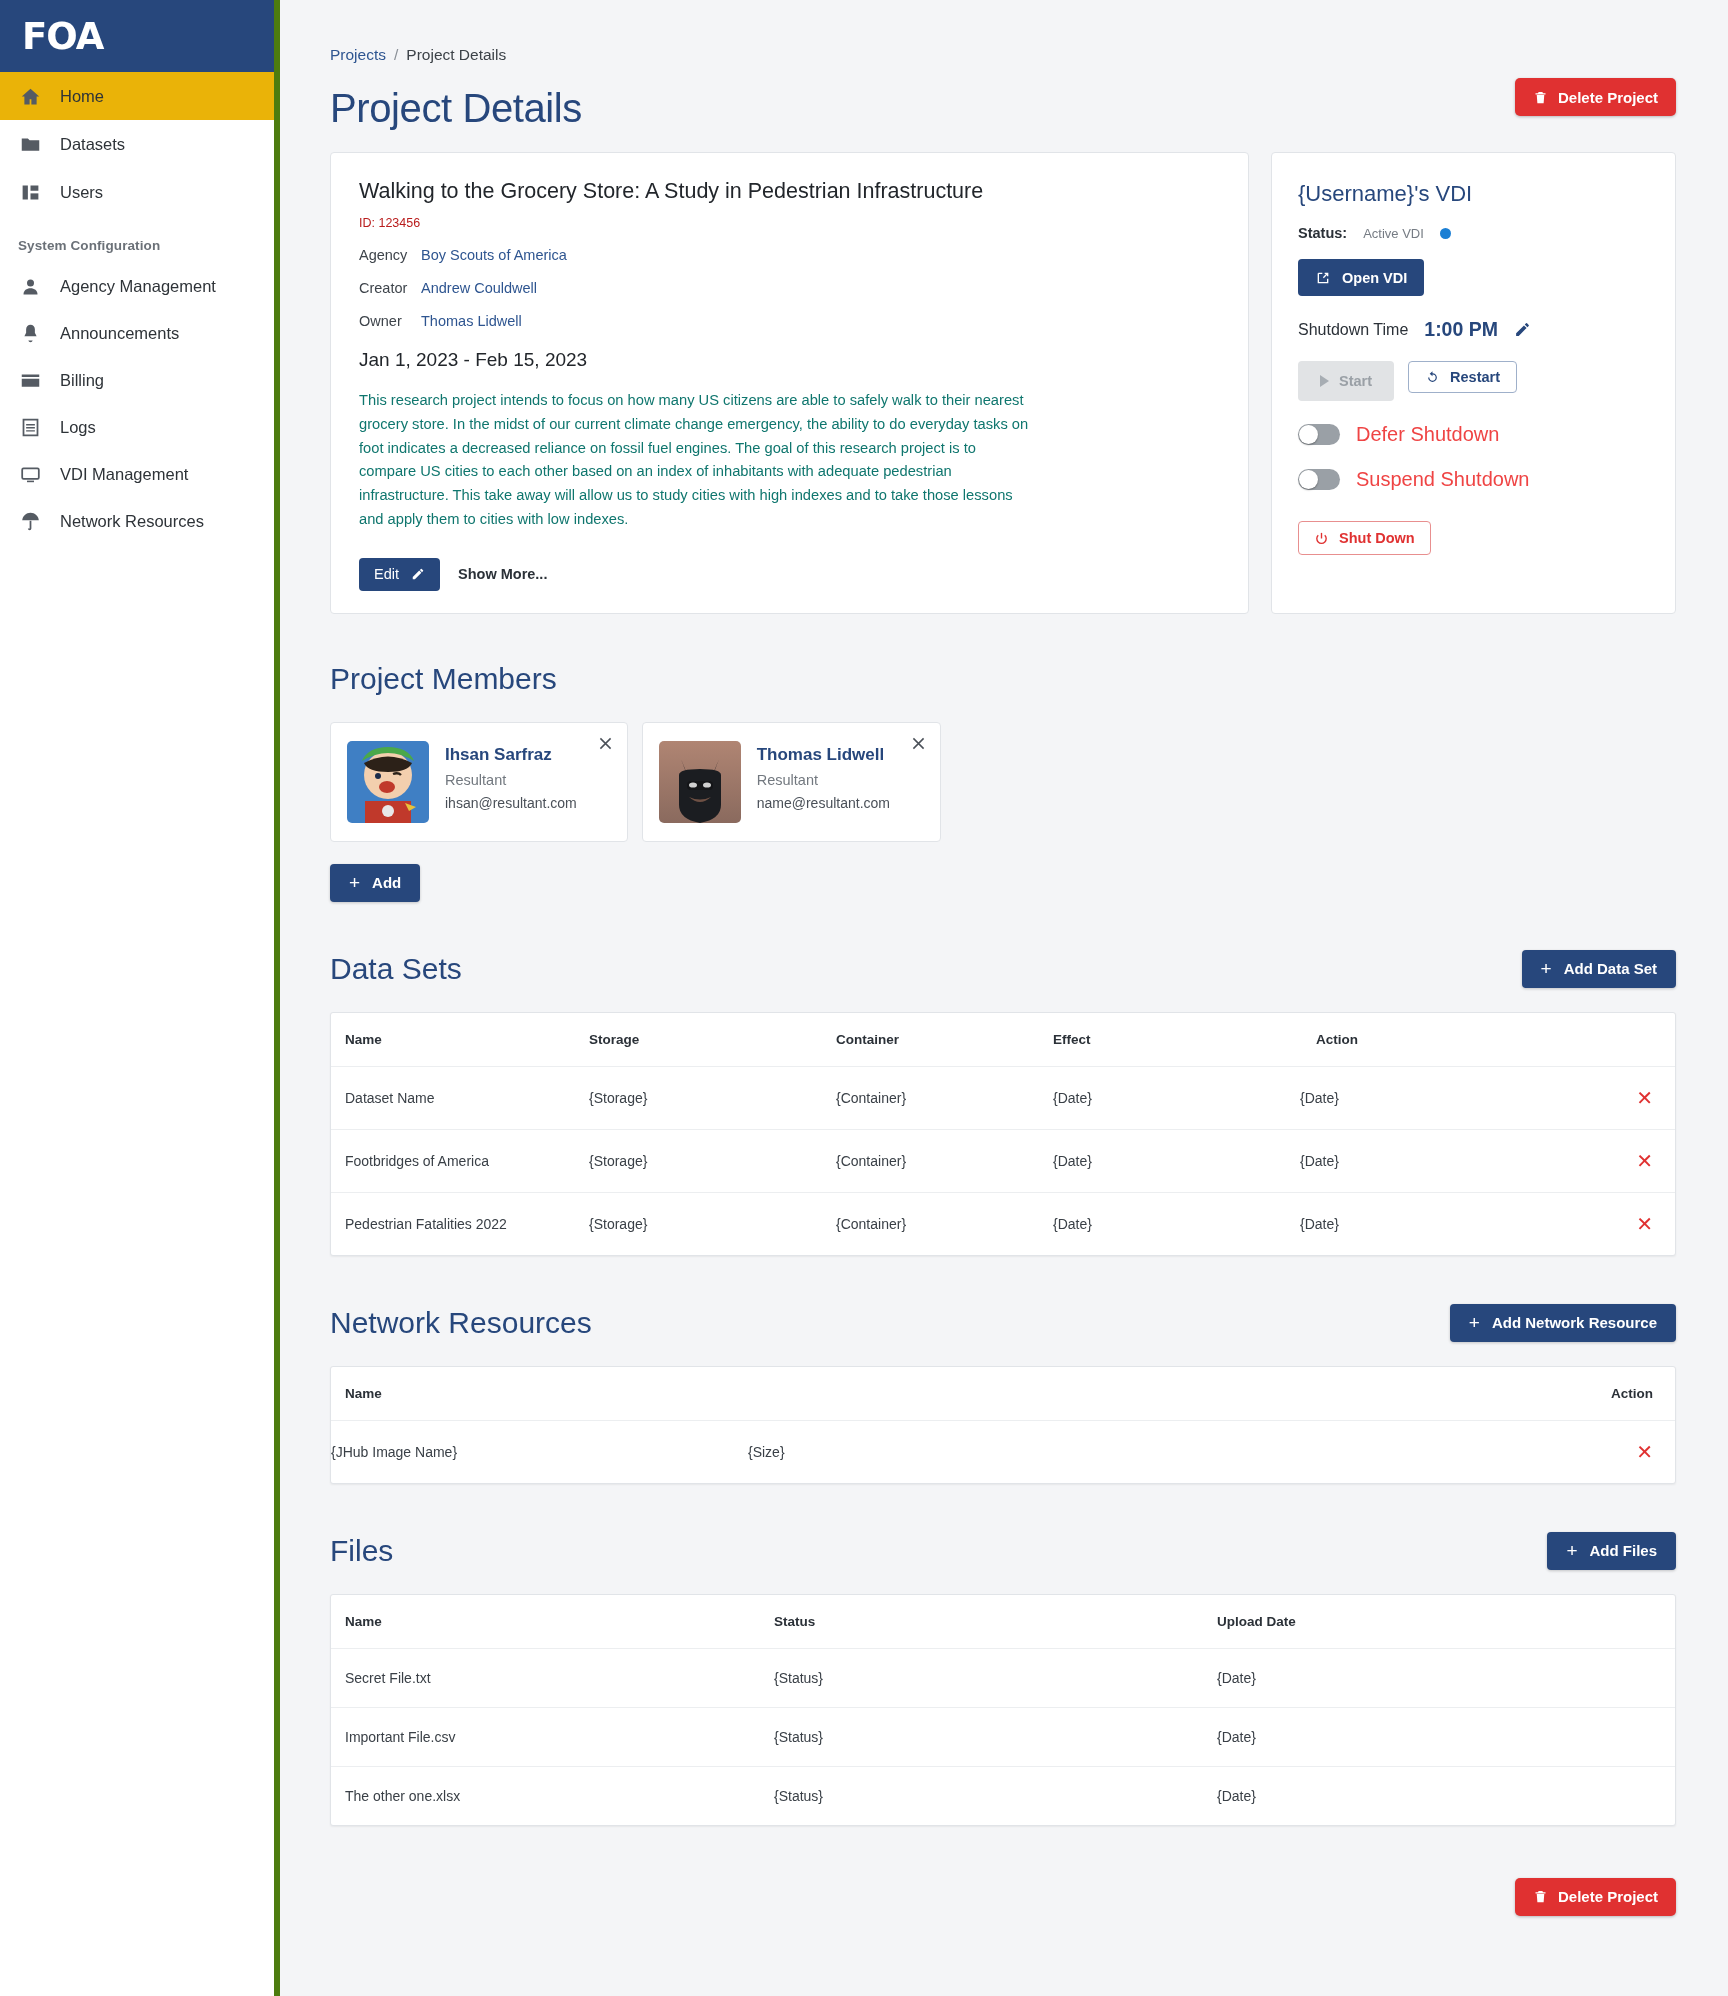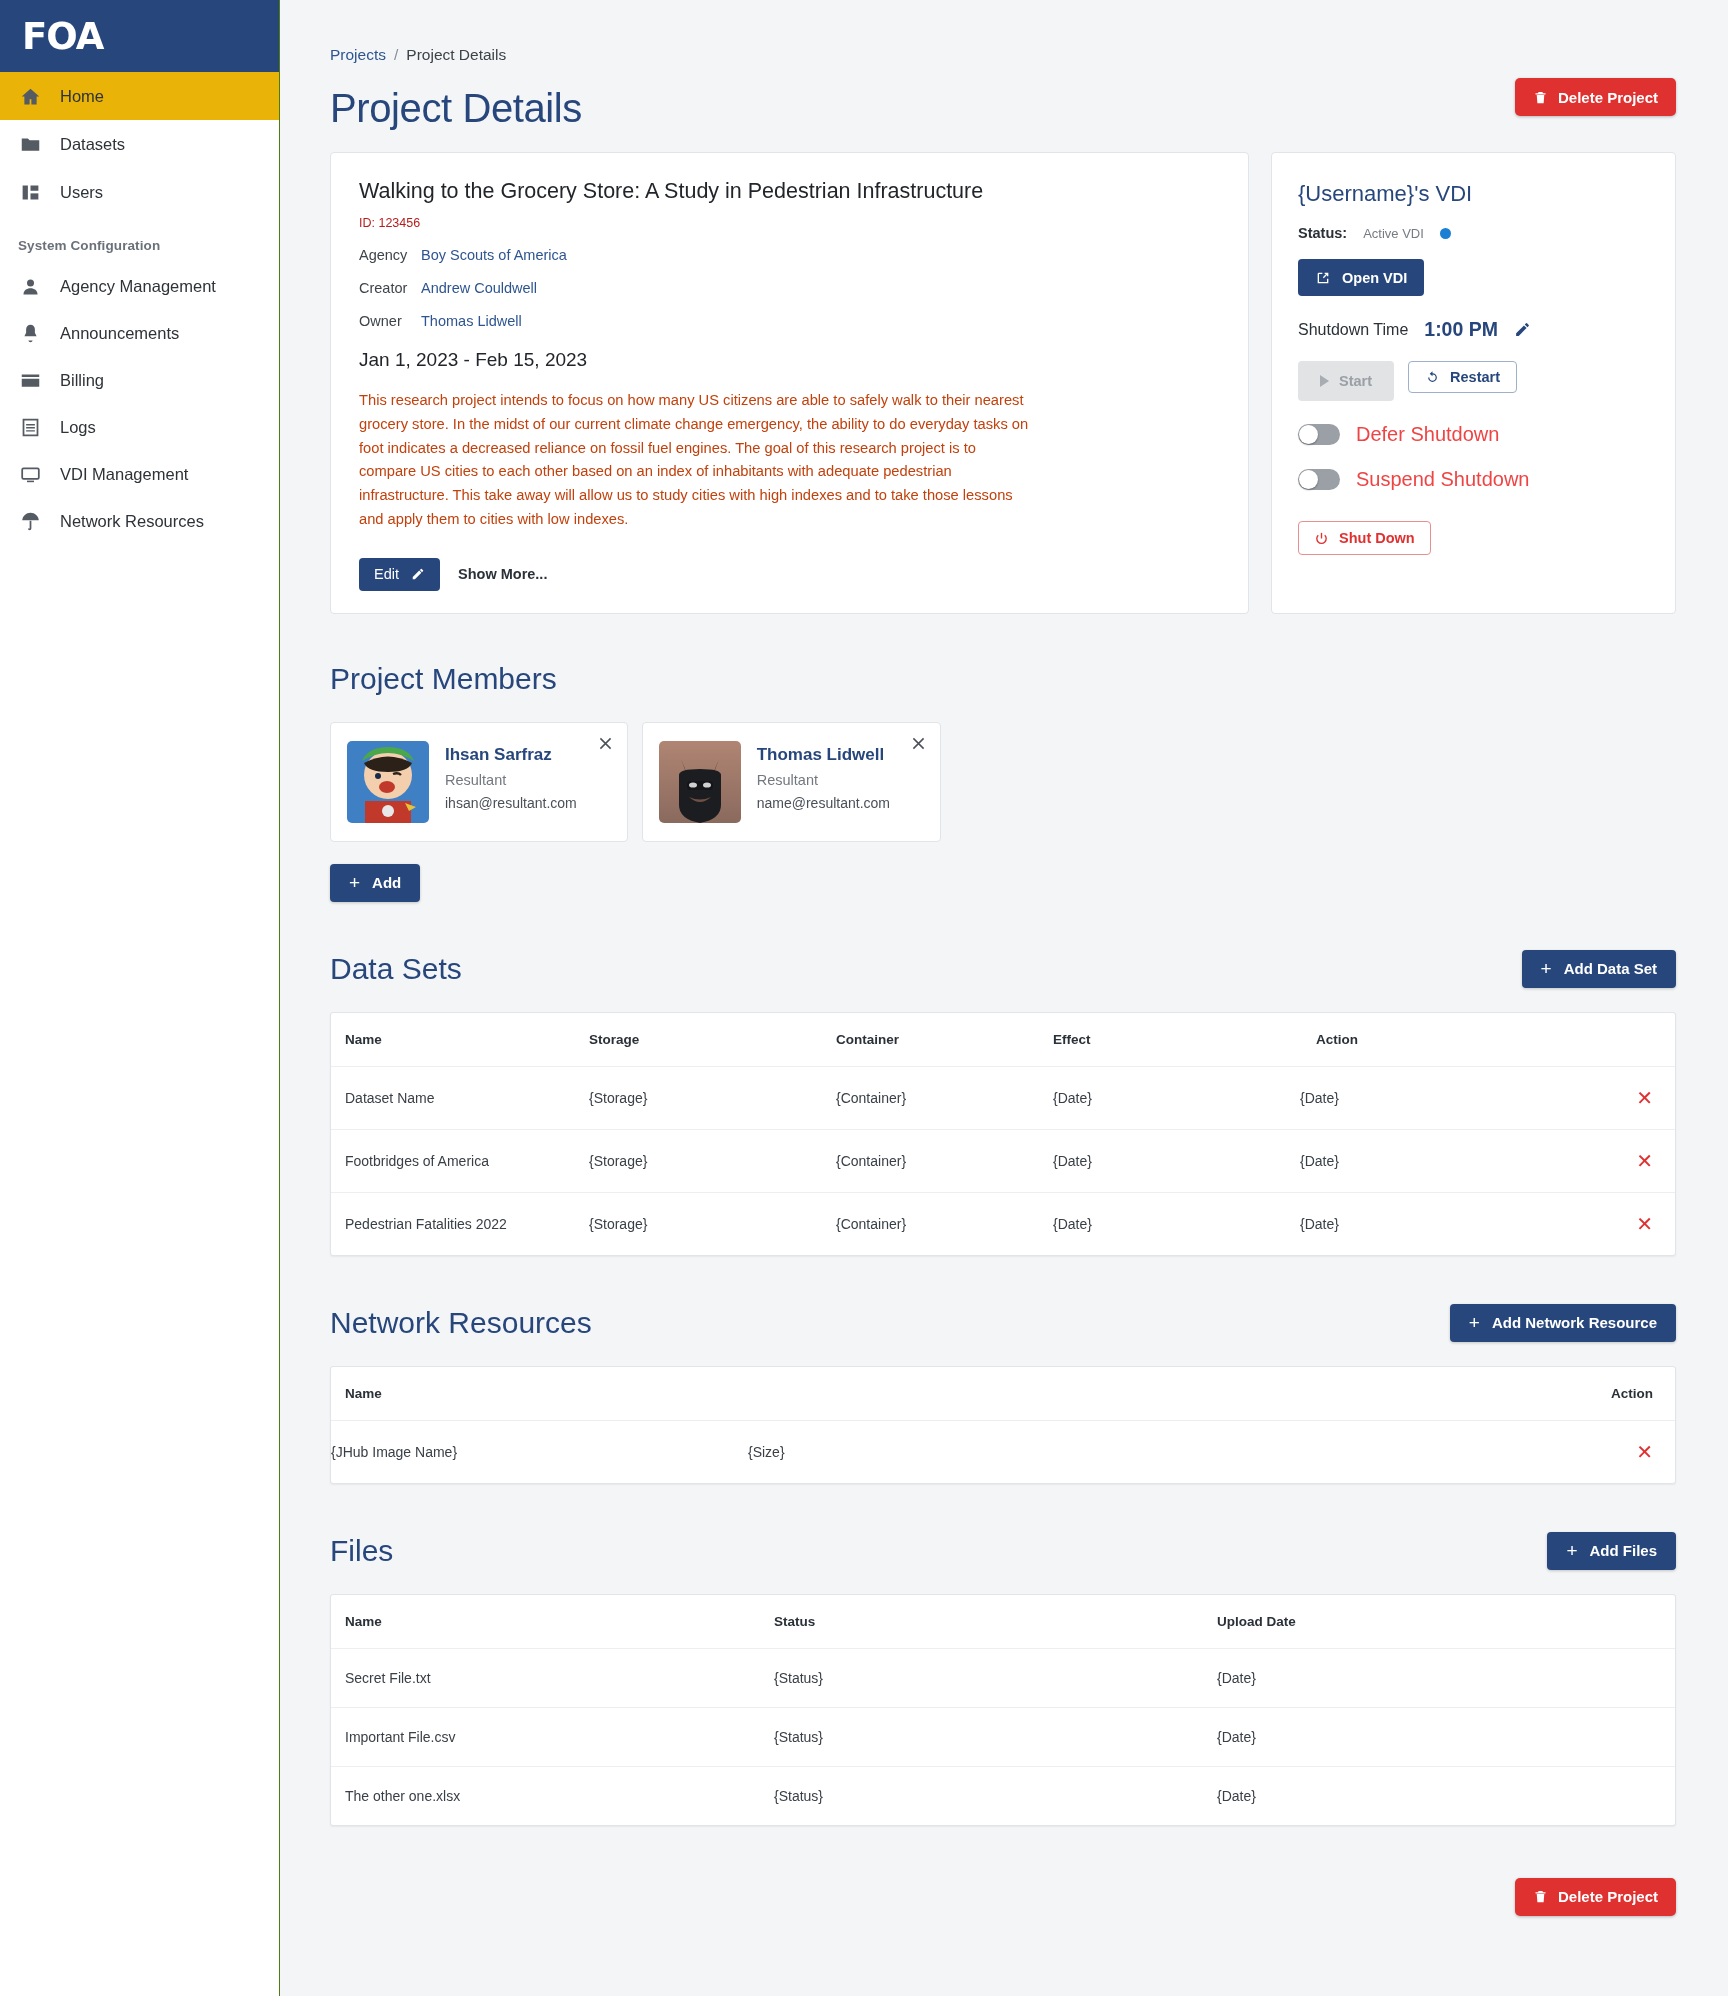--- a/index.html
+++ b/index.html
@@ -9,21 +9,21 @@
     background: #f4f5f7;
     color: #333;
     overflow: hidden;
   }
   .app { display: flex; width: 1728px; height: 1996px; }
 
   
   .sidebar {
     width: 280px; flex: 0 0 280px;
     background: #ffffff;
-    border-right: 1px solid #4d7c0f;
+    border-right: 6px solid #4d7c0f;
     height: 1996px;
   }
   .brand {
     height: 72px; background: #27477c;
     display: flex; align-items: center; padding-left: 22px;
   }
   .brand-text {
     color: #fff; font-size: 37px; font-weight: 800;
     letter-spacing: -1px; font-family: "DejaVu Sans", sans-serif;
   }
@@ -66,21 +66,21 @@
     background: #fff; border: 1px solid #e1e4e8; border-radius: 4px;
   }
   .proj-card { flex: 1; padding: 26px 28px 22px 28px; position: relative; }
   .proj-title { font-size: 21.5px; color: #22262b; font-weight: 400; }
   .proj-id { font-size: 12.5px; color: #b91c1c; margin-top: 12px; }
   .meta-row { display: flex; align-items: center; margin-top: 17px; font-size: 14.5px; }
   .meta-k { color: #3e444b; width: 62px; }
   .meta-v { color: #2e5590; cursor: pointer; }
   .proj-dates { font-size: 19px; color: #22262b; margin-top: 20px; }
   .proj-desc {
-    font-size: 14.7px; color: #c2410c; line-height: 1.62;
+    font-size: 14.7px; color: #0f766e; line-height: 1.62;
     margin-top: 18px; max-width: 672px;
   }
   .proj-actions {
     display: flex; align-items: center; 
     gap: 18px; margin-top: 26px;
   }
   .btn-edit {
     background: #27477c; color: #fff; border: none; border-radius: 4px;
     height: 33px; padding: 0 15px; font-size: 14.5px; cursor: pointer;
     display: inline-flex; align-items: center; gap: 12px;

